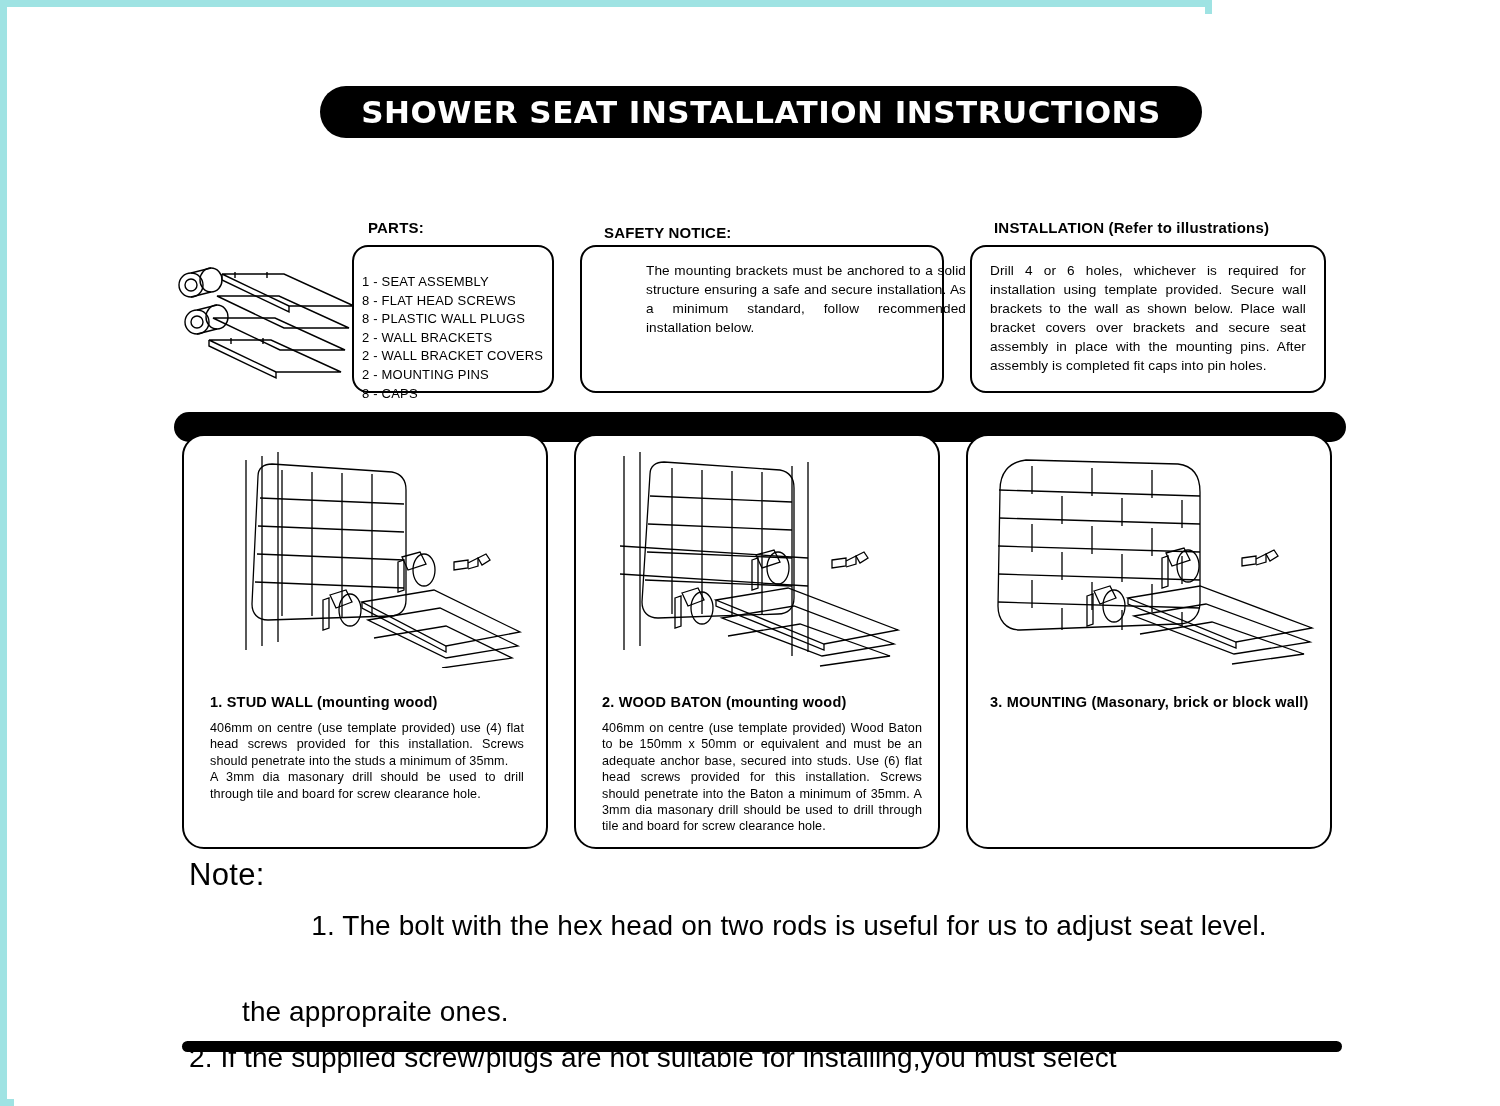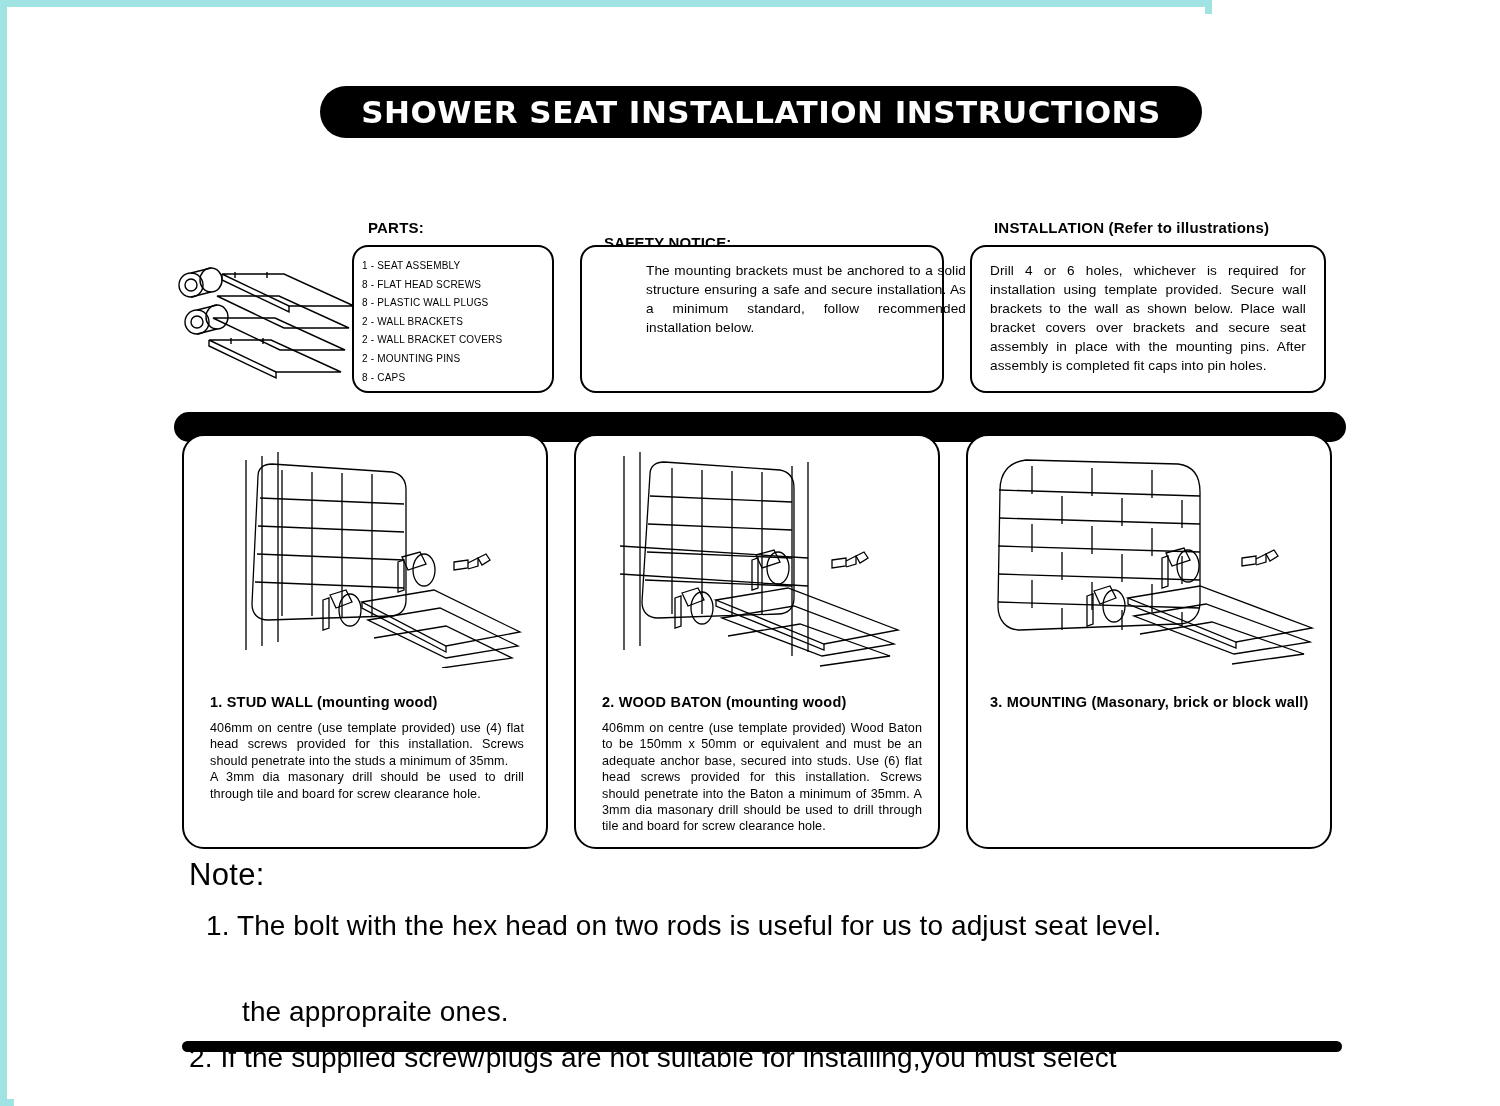--- a/index.html
+++ b/index.html
@@ -41,22 +41,22 @@
 
   
   .col-head{
     position:absolute;font-size:15px;font-weight:bold;letter-spacing:.2px;
   }
   .rbox{
     position:absolute;border:2px solid #000;border-radius:16px;background:#fff;
     box-sizing:border-box;
   }
   .parts-list{
-    position:absolute;left:348px;top:243px;width:190px;
-    font-size:10px;line-height:18.6px;letter-spacing:.2px;
+    position:absolute;left:348px;top:259px;width:190px;
+    font-size:13px;line-height:18.6px;letter-spacing:.2px;
   }
   .para{
     font-size:13.6px;line-height:19px;text-align:justify;letter-spacing:.1px;
   }
 
   
   .black-bar{
     position:absolute;left:160px;top:398px;width:1172px;height:30px;
     background:#000;border-radius:15px;
   }
@@ -94,21 +94,21 @@
 
 <div class="page">
  <div class="inner">
 
   <div class="title-bar">
     <span>SHOWER SEAT INSTALLATION INSTRUCTIONS</span>
   </div>
 
 
   <div class="col-head" style="left:354px;top:205px;">PARTS:</div>
-  <div class="col-head" style="left:590px;top:220px;">SAFETY NOTICE:</div>
+  <div class="col-head" style="left:590px;top:210px;">SAFETY NOTICE:</div>
   <div class="col-head" style="left:980px;top:205px;">INSTALLATION (Refer to illustrations)</div>
 
   <div style="position:absolute;left:155px;top:238px;width:190px;height:145px;">
     <svg width="190" height="145" viewBox="0 0 190 145">
       <g class="ln" stroke-width="1.4">
         <ellipse cx="22" cy="33" rx="12" ry="12"></ellipse>
         <ellipse cx="22" cy="33" rx="6" ry="6"></ellipse>
         <path d="M22 21 L42 16 M22 45 L42 40"></path>
         <ellipse cx="42" cy="28" rx="11" ry="12"></ellipse>
         <ellipse cx="28" cy="70" rx="12" ry="12"></ellipse>
@@ -226,20 +226,20 @@
         <path d="M146 148 L146 154 L254 198 L254 192"></path>
         <path d="M260 108 L274 106 L274 114 L260 116 Z"></path>
         <path d="M274 109 L284 104 L284 112 L274 115"></path>
         <path d="M284 104 L292 100 L296 106 L288 111 Z"></path>
       </g>
     </svg>
   </div>
   <div class="panel-title" style="left:976px;top:680px;">3. MOUNTING (Masonary, brick or block wall)</div>
 
   <div class="note-head">Note:</div>
-  <div class="note-line" style="left:192px;top:896px;width:1200px;">1. The  bolt with the hex head on two rods is useful for us to adjust seat level.</div>
+  <div class="note-line" style="left:175px;top:896px;width:1200px;text-align:center;">1. The  bolt with the hex head on two rods is useful for us to adjust seat level.</div>
   <div class="note-line" style="left:175px;top:992px;width:1200px;margin-top:36px;">2.  If the supplied screw/plugs are not suitable for installing,you must select</div>
   <div class="note-line" style="left:228px;top:982px;width:1150px;">the appropraite ones.</div>
 
   <div class="bottom-bar"></div>
 
  </div>
 </div>
 
 </body></html>

